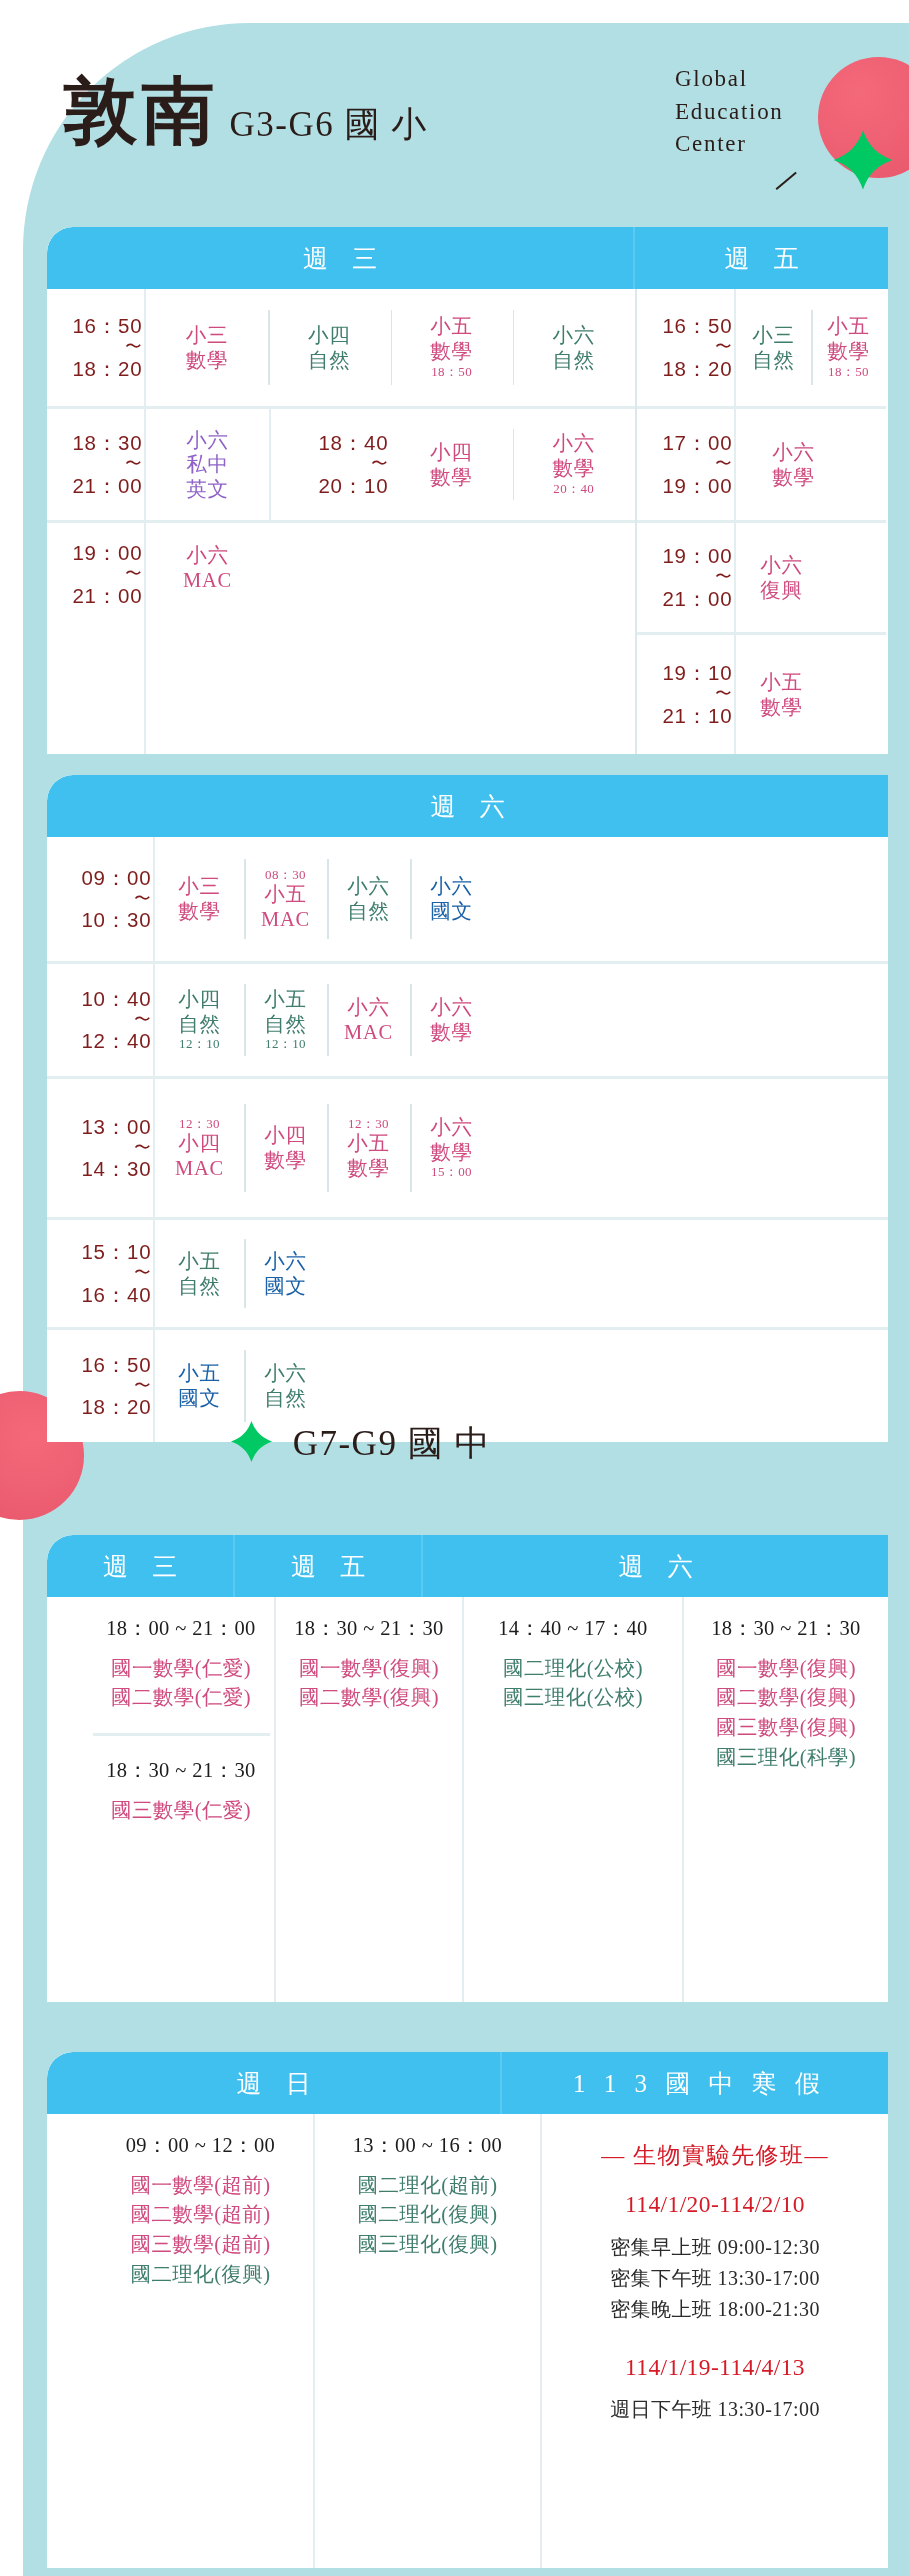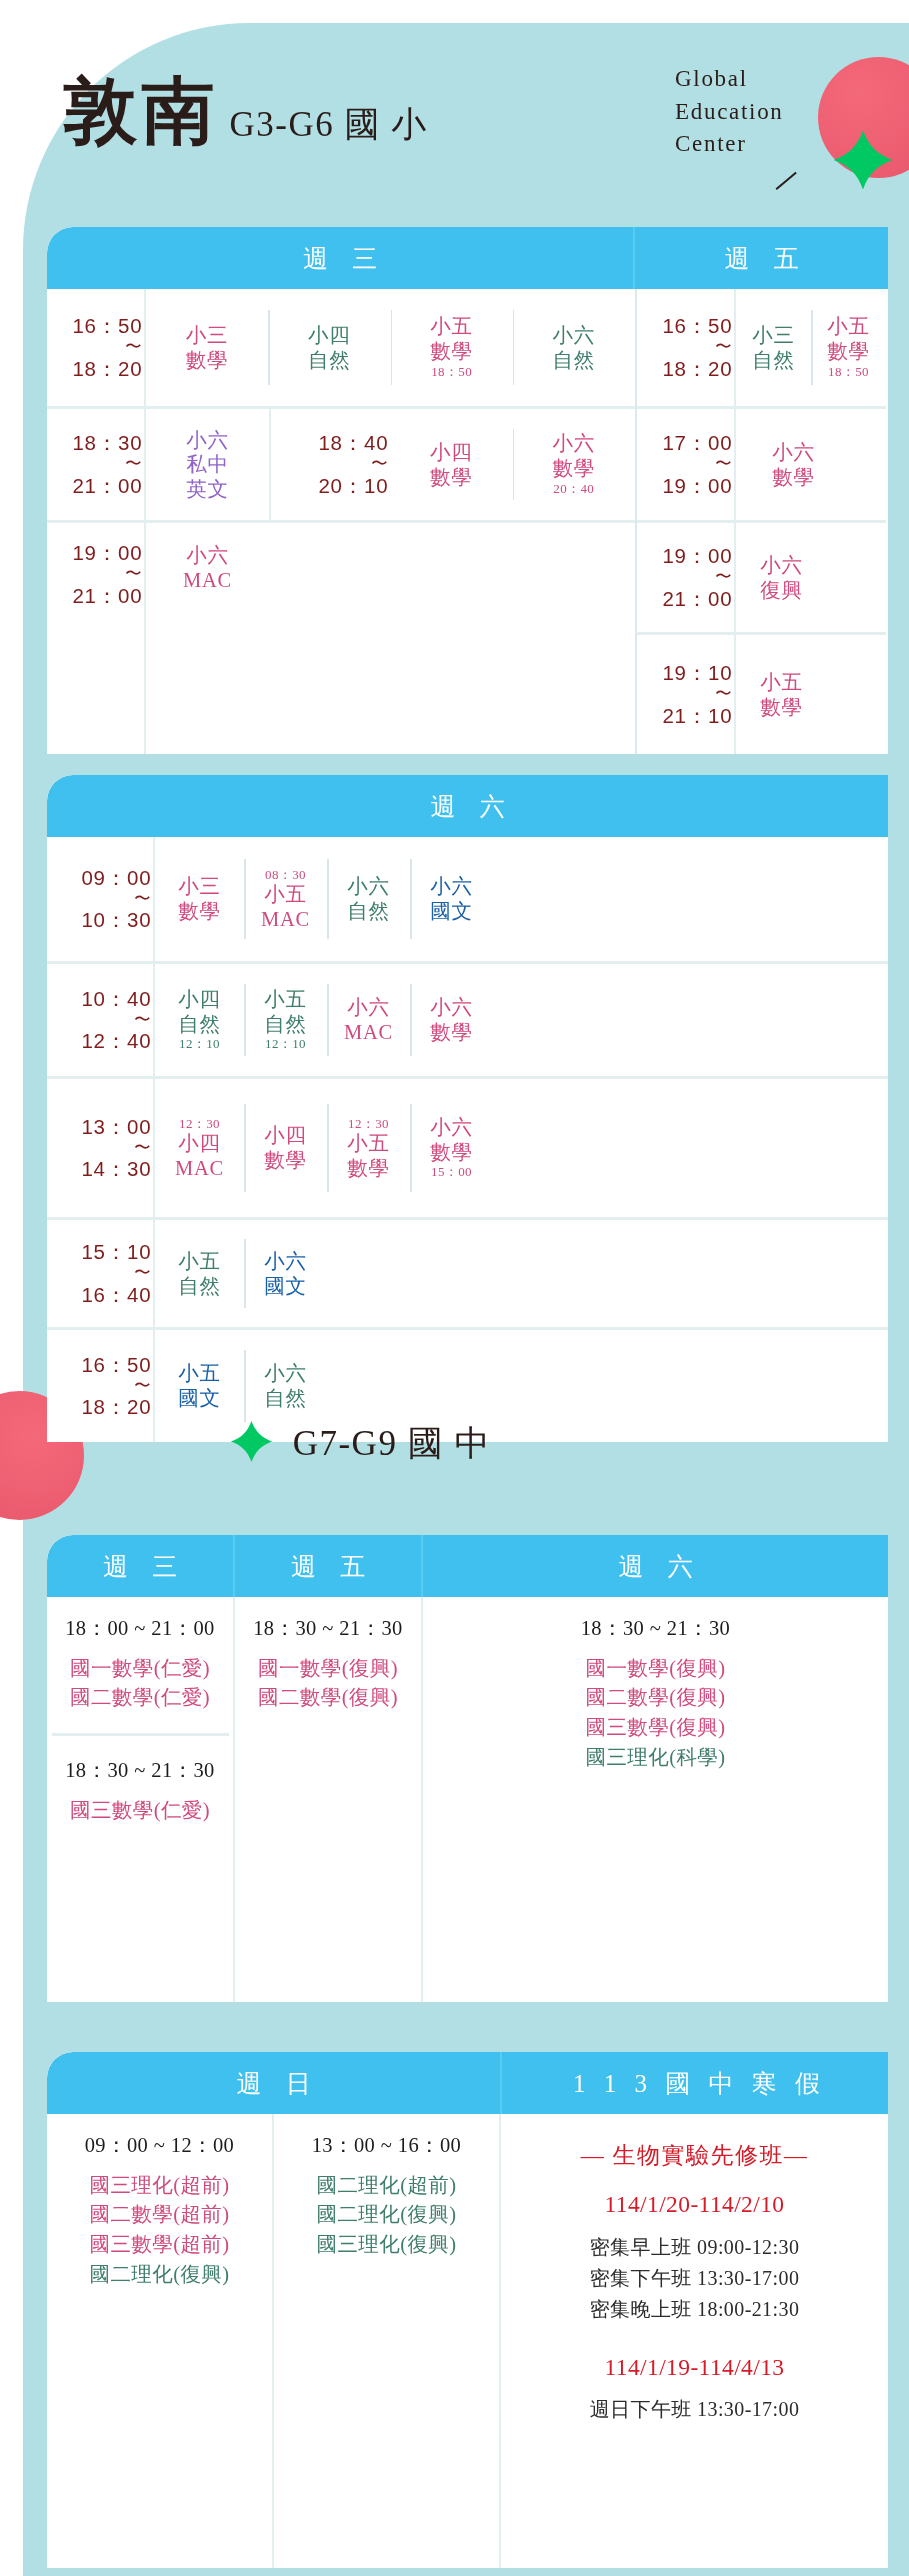--- a/index.html
+++ b/index.html
@@ -198,21 +198,21 @@
     gap: 16.7px;
   }
   .sec-title .label {
     font-family: "Liberation Serif", serif;
     font-size: 35px;
     color: #2a1c18;
     letter-spacing: 1.5px;
   }
 
   
-  .jrow { display: flex; }
+  .jrow { display: flex; padding-left: 41px; }
   .jcol {
     display: flex;
     flex-direction: column;
     align-items: center;
     padding: 16.7px 4.5px 7.6px 4.5px;
     border-right: 2.3px solid #e3eef1;
   }
   .jcol:last-child { border-right: none; }
   .jblock { width: 100%; display: flex; flex-direction: column; align-items: center; }
   .jtime {
@@ -606,20 +606,27 @@
       </div>
 
       <div class="jcol" style="flex:0 0 188px;">
         <div class="jblock">
           <div class="jtime">18：30 ~ 21：30</div>
           <div class="jitem c-pink">國一數學(復興)</div>
           <div class="jitem c-pink">國二數學(復興)</div>
         </div>
       </div>
 
+      <div class="jcol" style="flex:0 0 220px;">
+        <div class="jblock">
+          <div class="jtime">14：40 ~ 17：40</div>
+          <div class="jitem c-green">國二理化(公校)</div>
+          <div class="jitem c-green">國三理化(公校)</div>
+        </div>
+      </div>
 
       <div class="jcol" style="flex:1 1 auto;">
         <div class="jblock">
           <div class="jtime">18：30 ~ 21：30</div>
           <div class="jitem c-pink">國一數學(復興)</div>
           <div class="jitem c-pink">國二數學(復興)</div>
           <div class="jitem c-pink">國三數學(復興)</div>
           <div class="jitem c-green">國三理化(科學)</div>
         </div>
       </div>
@@ -630,21 +637,21 @@
   <div class="card" style="left:47px; top:2052px; width:841px;">
     <div class="thead">
       <div class="th" style="flex:0 0 455px;">週 日</div>
       <div class="th" style="flex:1 1 auto; letter-spacing:6px;">1 1 3 國 中 寒 假</div>
     </div>
     <div class="jrow" style="height:454px;">
 
       <div class="jcol" style="flex:0 0 227px;">
         <div class="jblock">
           <div class="jtime">09：00 ~ 12：00</div>
-          <div class="jitem c-pink">國三理化(超前)</div>
+          <div class="jitem c-pink">國一數學(超前)</div>
           <div class="jitem c-pink">國二數學(超前)</div>
           <div class="jitem c-pink">國三數學(超前)</div>
           <div class="jitem c-green">國二理化(復興)</div>
         </div>
       </div>
 
       <div class="jcol" style="flex:0 0 227px;">
         <div class="jblock">
           <div class="jtime">13：00 ~ 16：00</div>
           <div class="jitem c-green">國二理化(超前)</div>

